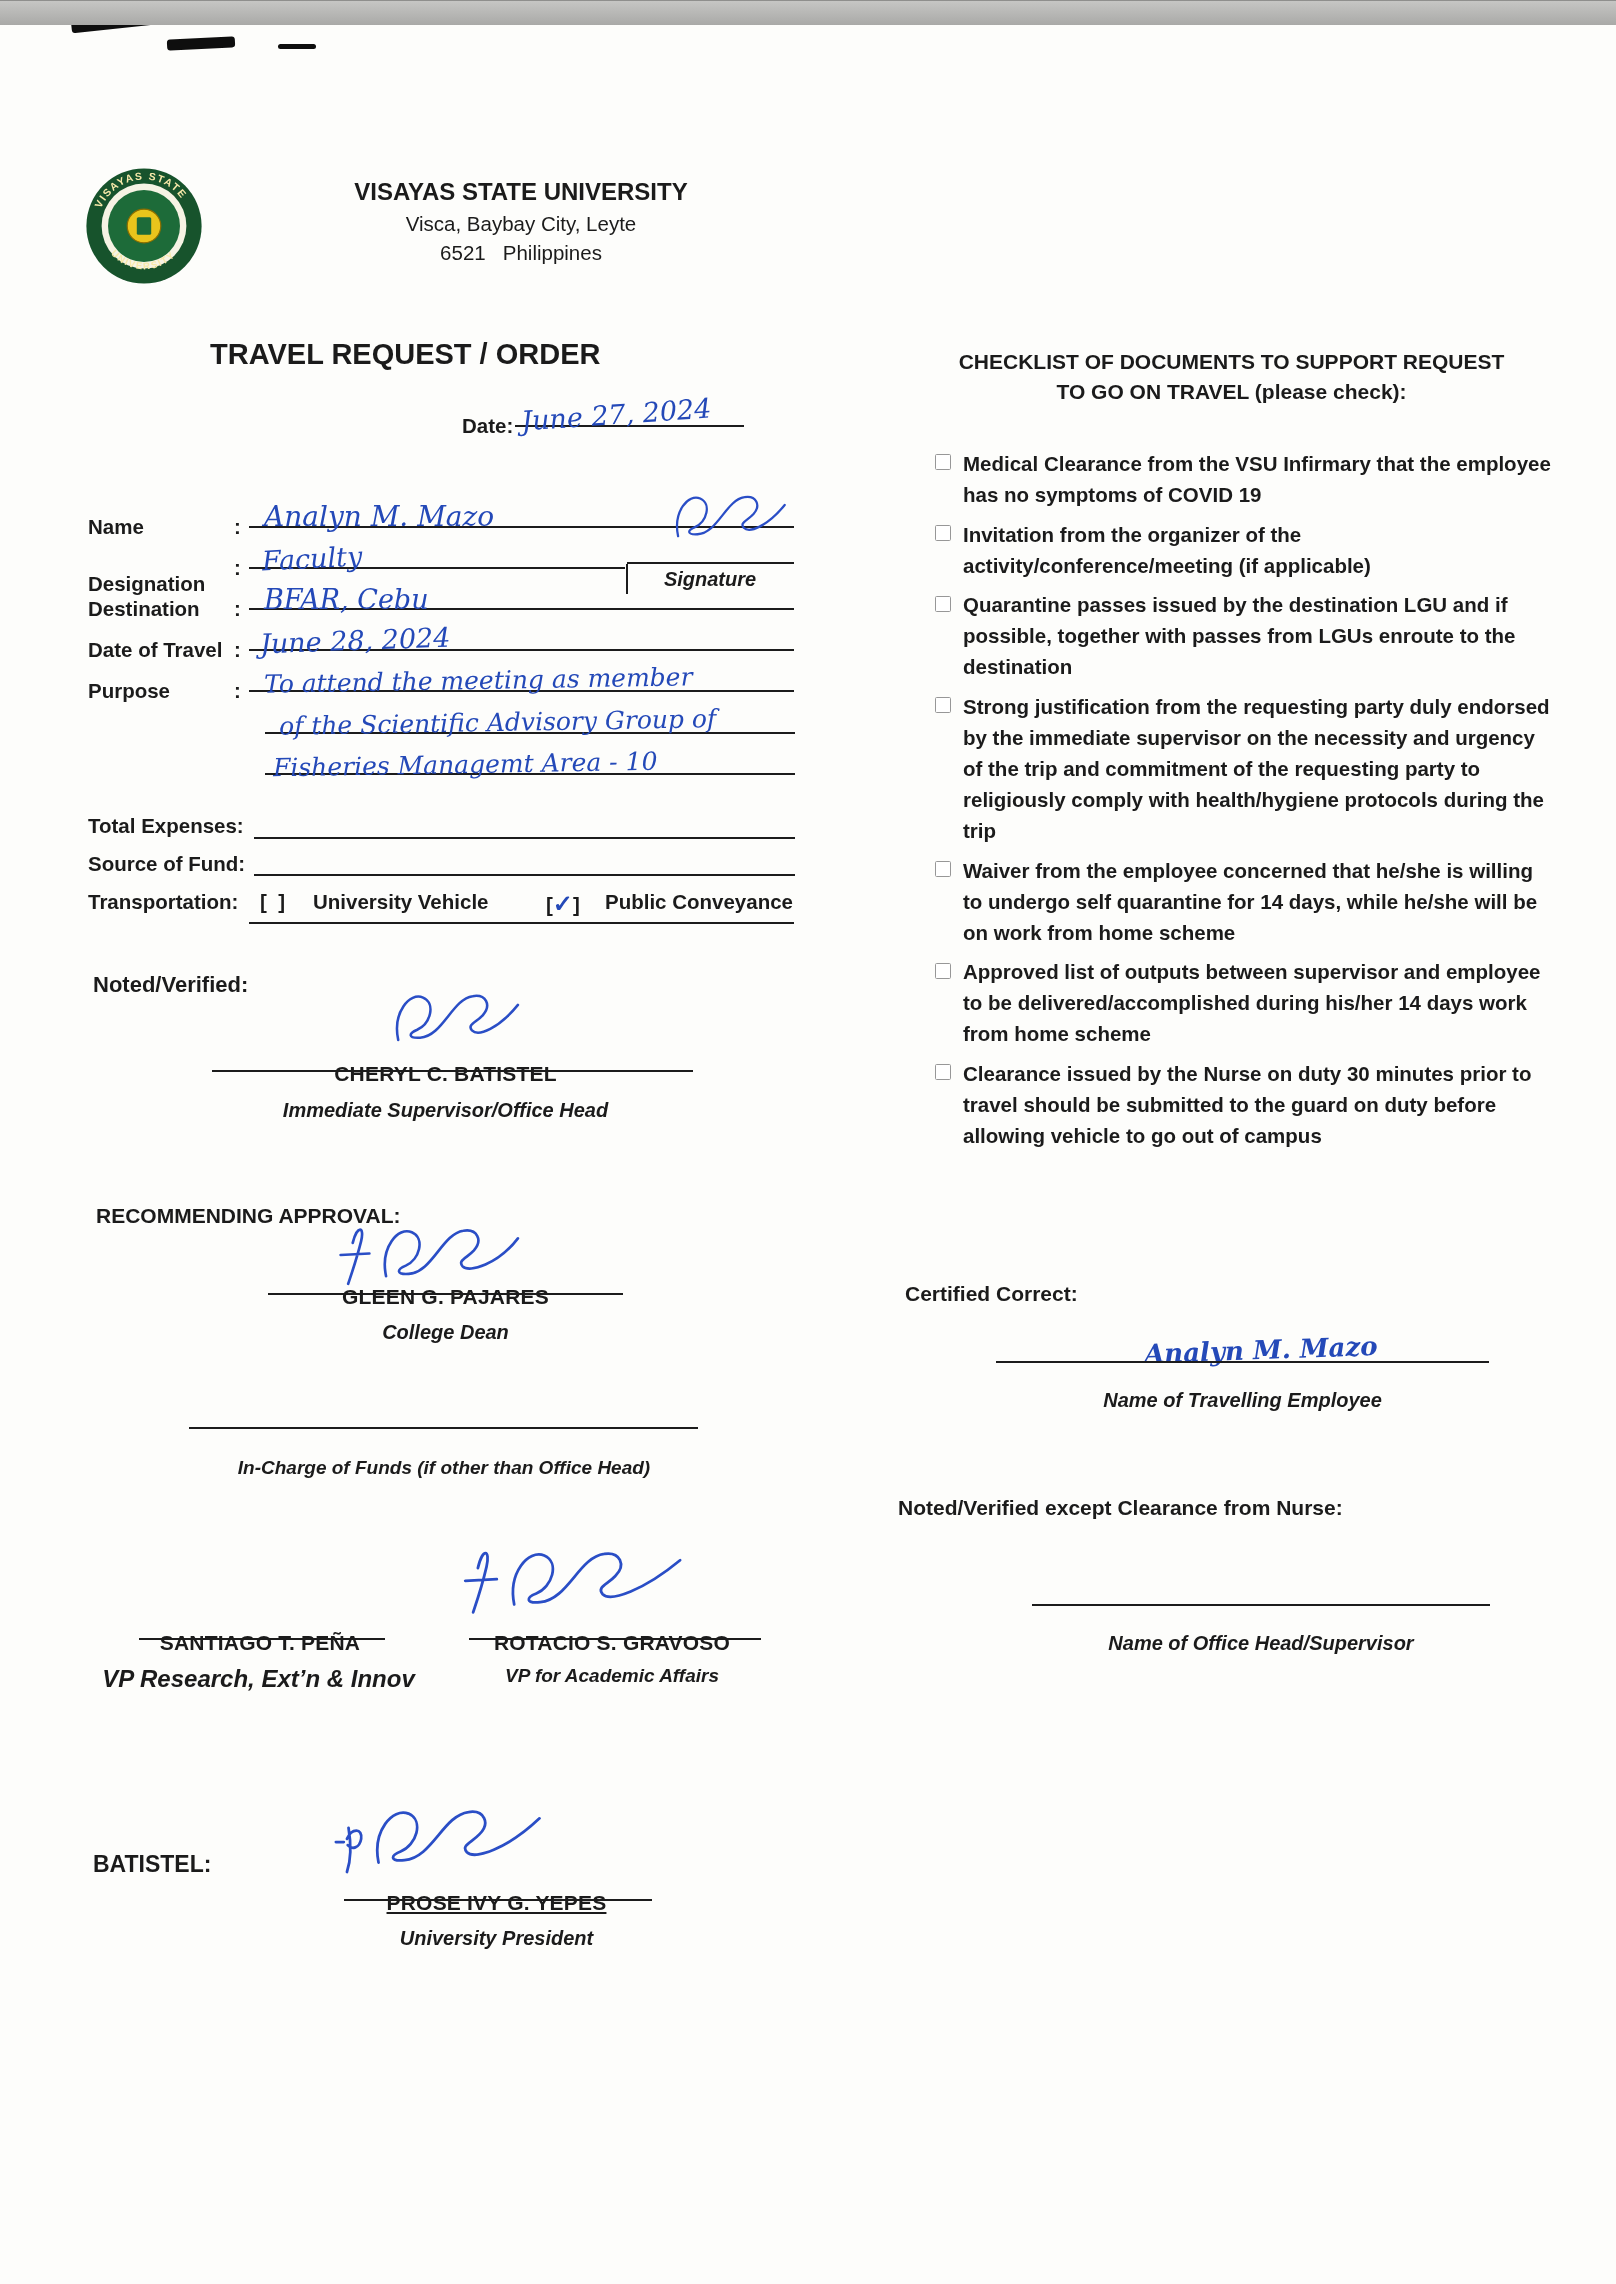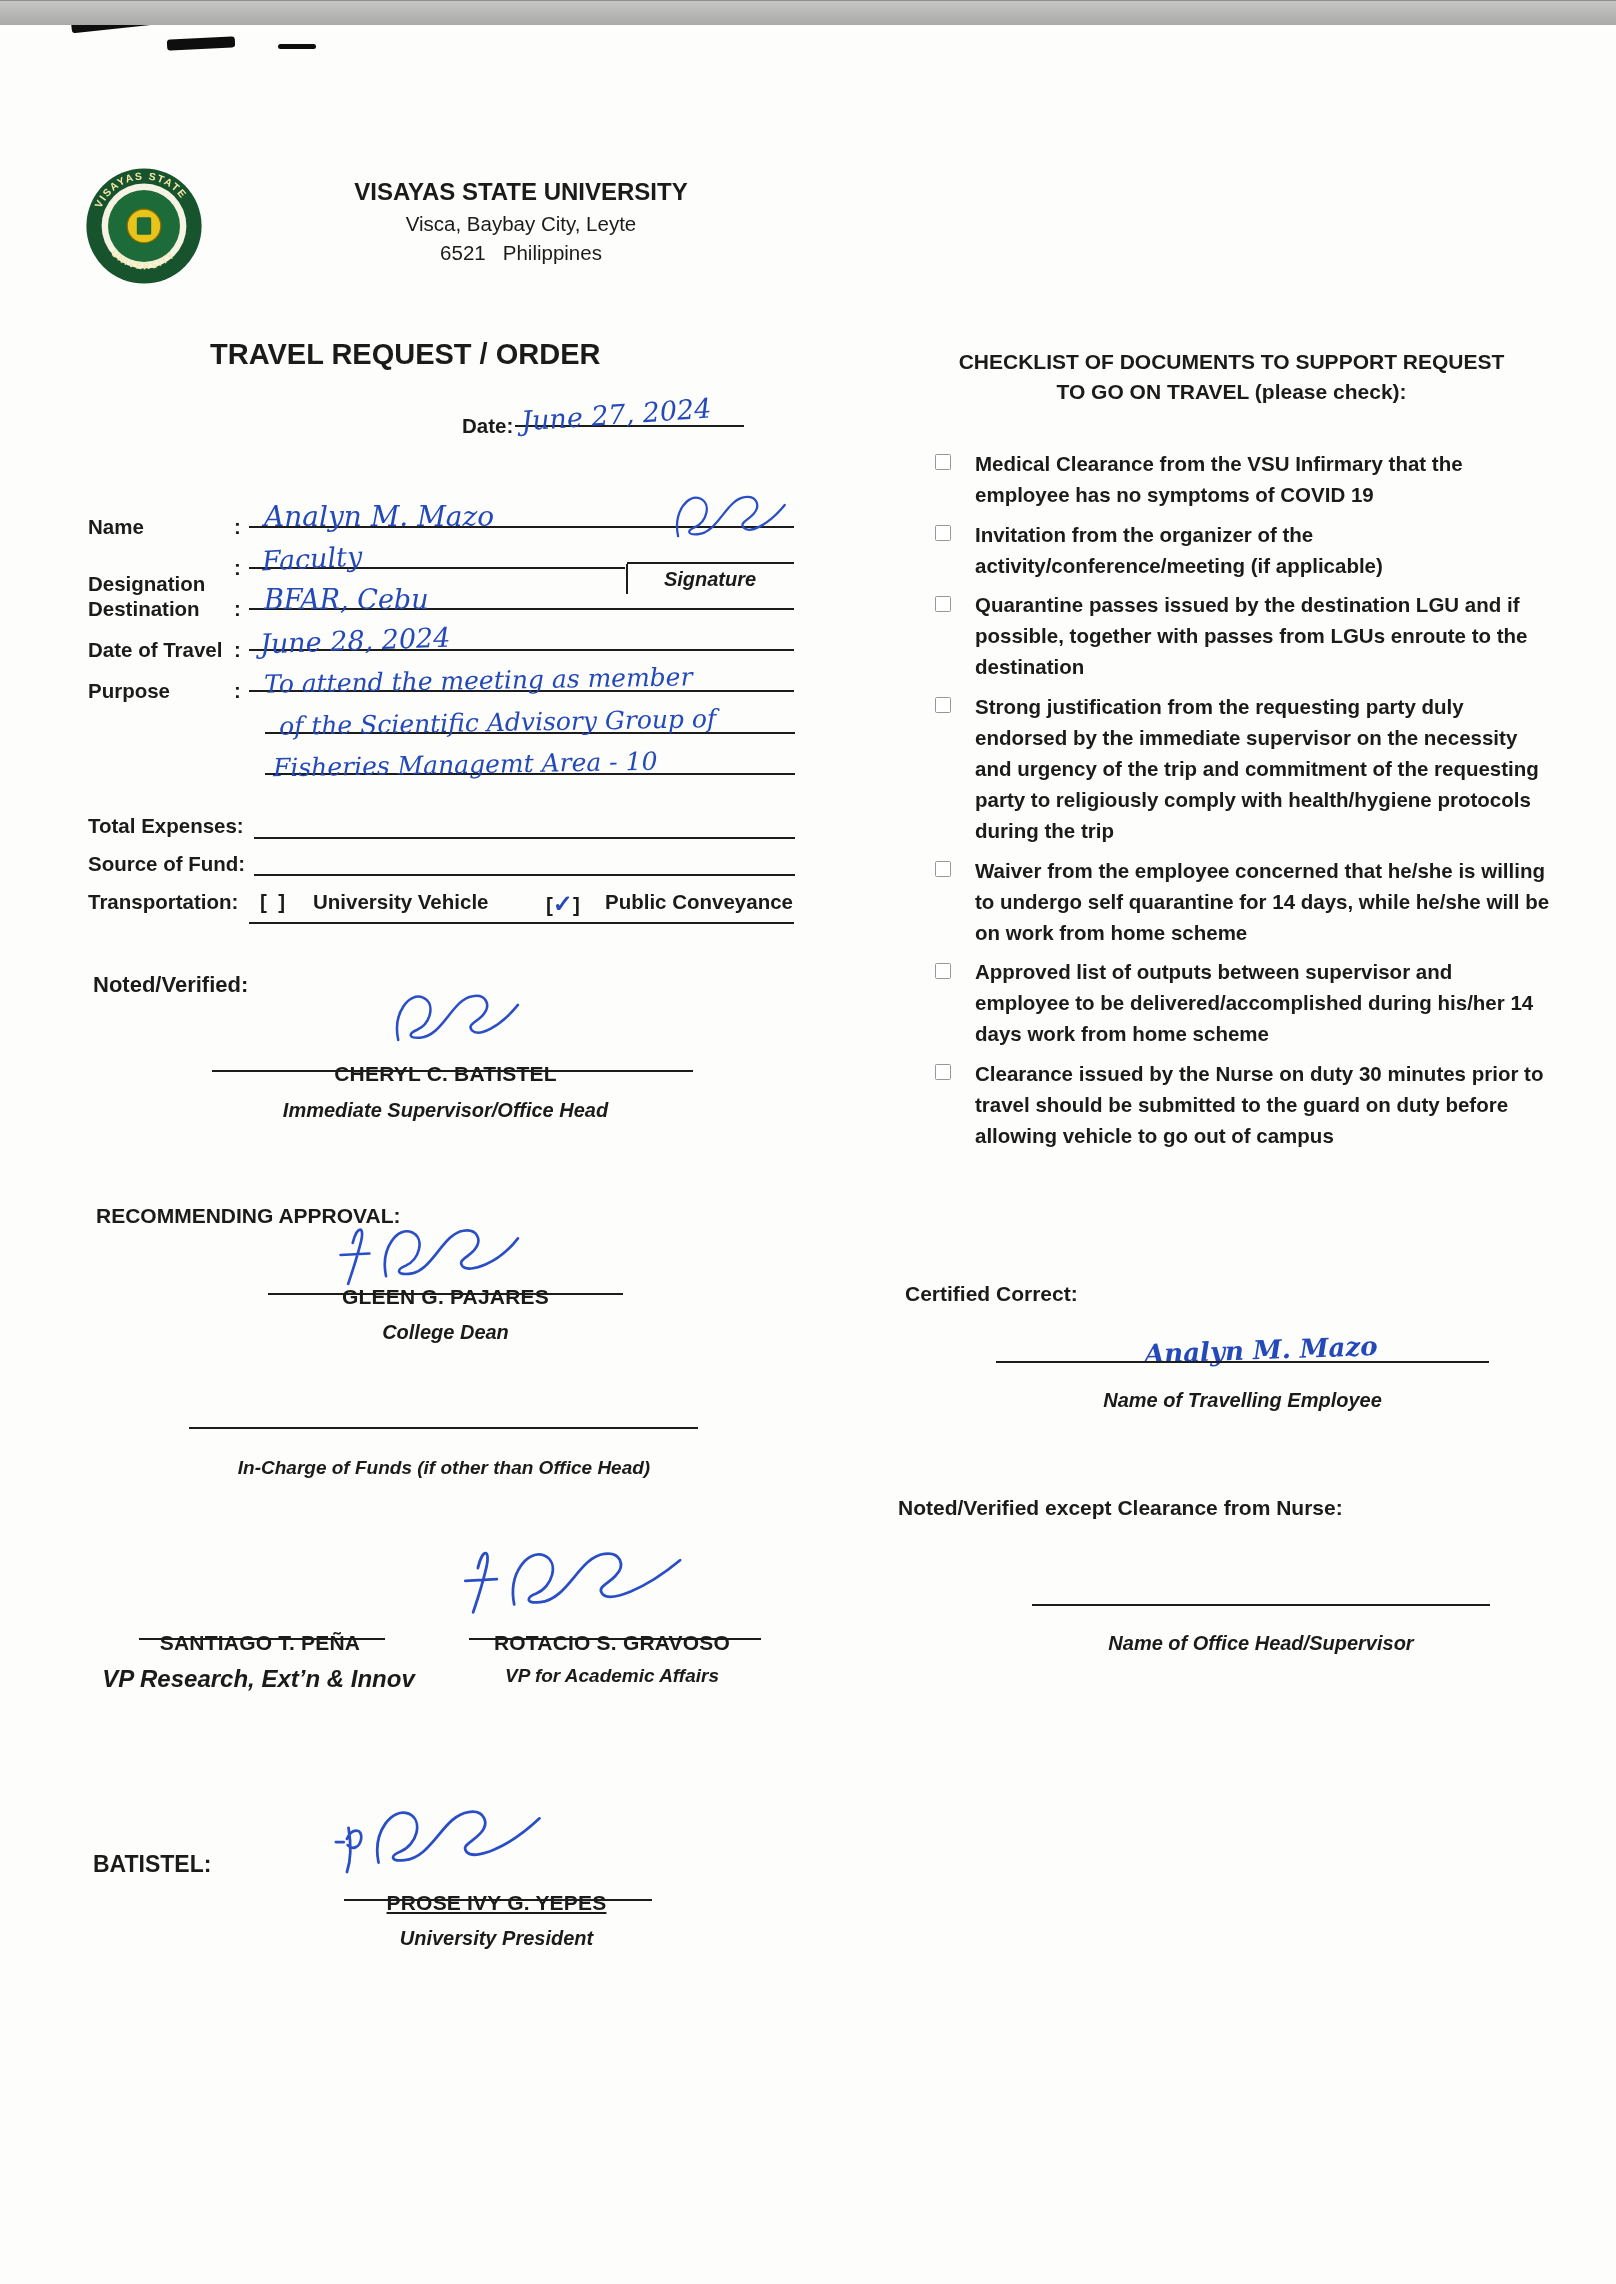--- a/index.html
+++ b/index.html
@@ -9,21 +9,21 @@
   .abs { position:absolute; }
   .b { font-weight:bold; }
   .ctr { text-align:center; }
   .pre { white-space:pre; }
   .lbl { font-weight:bold; font-size:20.5px; }
   .txt26 { font-size:20.5px; }
   .rule { position:absolute; border-bottom:2.4px solid #1c1c1c; }
   .vtick { position:absolute; border-left:2.4px solid #1c1c1c; }
   .hw { font-family:"DejaVu Serif", serif; font-style:italic; color:#2449b8; white-space:nowrap; }
   .sig path { stroke:#2a4ec6; stroke-width:3.5; fill:none; stroke-linecap:round; stroke-linejoin:round; }
-  .chk-row { display:flex; gap:24px; margin-bottom:8.7px; align-items:flex-start; }
+  .chk-row { display:flex; gap:12px; margin-bottom:8.7px; align-items:flex-start; }
   .chk-box { flex:0 0 auto; width:16px; height:16px; border:1.6px solid #979797; margin-top:6.3px; border-radius:1.6px; background:#fff; }
   .chk-text { font-weight:bold; font-size:20.5px; line-height:31px; }
   .caption { font-weight:bold; font-style:italic; font-size:20px; }
   .name-b { font-weight:bold; font-size:21px; letter-spacing:0.2px; }
   .artifact { position:absolute; background:#0e0e0e; border-radius:3.2px; }
   .bottom-strip { position:absolute; left:0; top:2862; width:1616px; height:25px;
                   background:linear-gradient(#c6c6c4,#a9a9a7); border-top:1.6px solid #8f8f8d; }
 </style>
 </head>
 <body>

